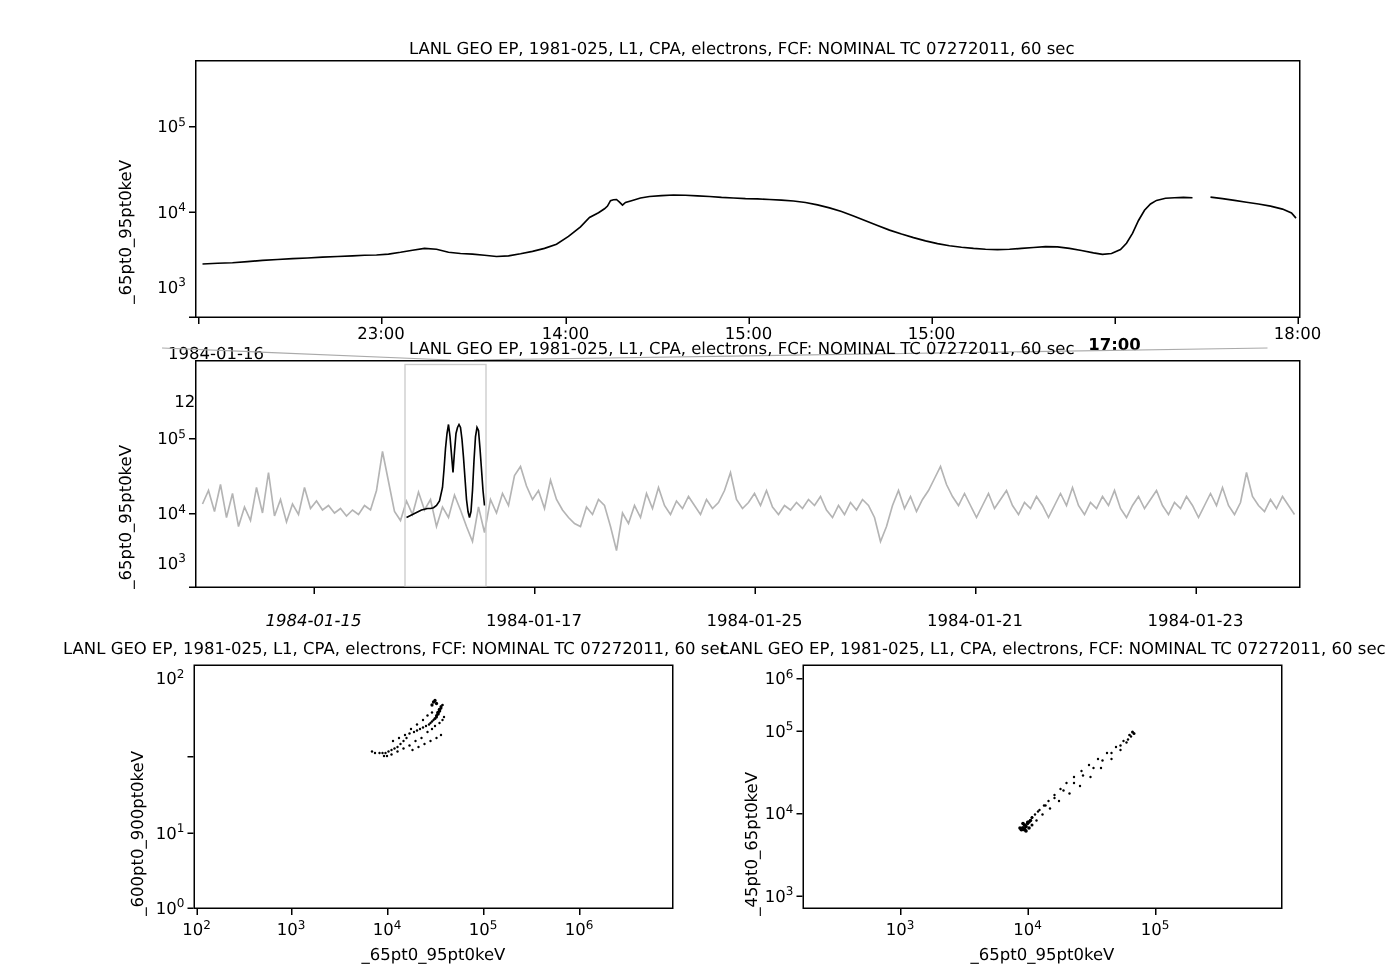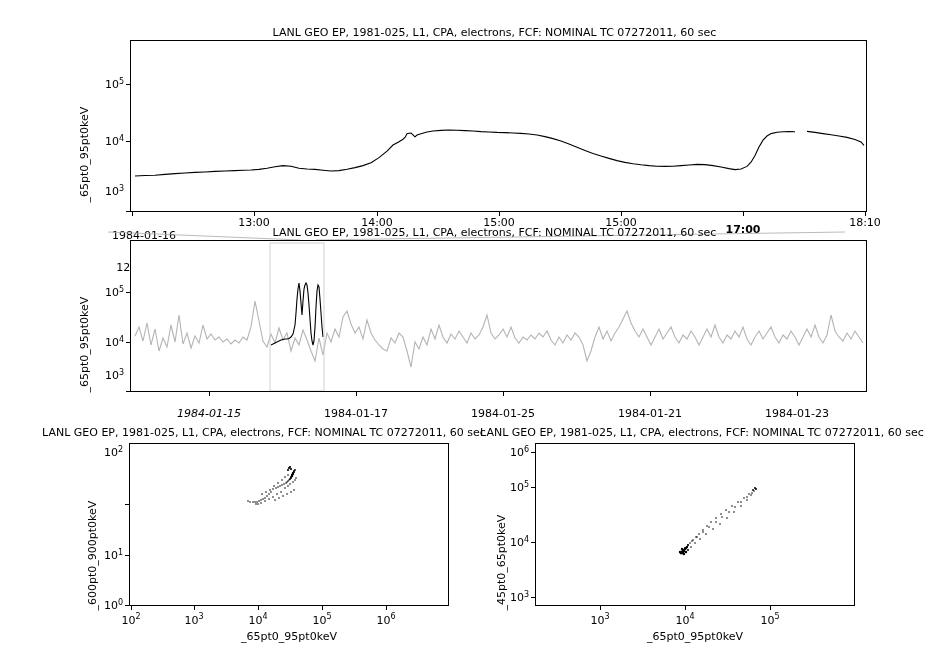--- a/index.html
+++ b/index.html
@@ -116,26 +116,26 @@
 
     <div class="tick tick-x" style="left:110px; top:212px;"></div>
     <div class="tick tick-x" style="left:232px; top:212px;"></div>
     <div class="tick tick-x" style="left:355px; top:212px;"></div>
     <div class="tick tick-x" style="left:477px; top:212px;"></div>
     <div class="tick tick-x" style="left:599px; top:212px;"></div>
     <div class="tick tick-x" style="left:721px; top:212px;"></div>
     <div class="tick tick-x" style="left:843px; top:212px;"></div>
 
     <div class="tick-label xtick-label" style="left:110px; top:216px;margin-top:45px;">12:00</div>
-    <div class="tick-label xtick-label" style="left:232px; top:216px;">13:00</div>
+    <div class="tick-label xtick-label" style="left:232px; top:216px;">23:00</div>
     <div class="tick-label xtick-label" style="left:355px; top:216px;">14:00</div>
     <div class="tick-label xtick-label" style="left:477px; top:216px;text-align:right;">15:00</div>
     <div class="tick-label xtick-label" style="left:599px; top:216px;">15:00</div>
     <div class="tick-label xtick-label" style="left:721px; top:223px;font-weight:bold;">17:00</div>
-    <div class="tick-label xtick-label" style="left:843px; top:216px;">18:10</div>
+    <div class="tick-label xtick-label" style="left:843px; top:216px;">18:00</div>
 
     <div class="tick-label" style="left:90px; top:229px;">1984-01-16</div>
   </div>
 
   <svg class="connector" width="926" height="647">
     <line x1="108" y1="232" x2="300" y2="240" stroke="#aaaaaa" stroke-width="0.8"></line>
     <line x1="845" y1="232" x2="316" y2="240" stroke="#aaaaaa" stroke-width="0.8"></line>
   </svg>
 
   <div class="panel">

